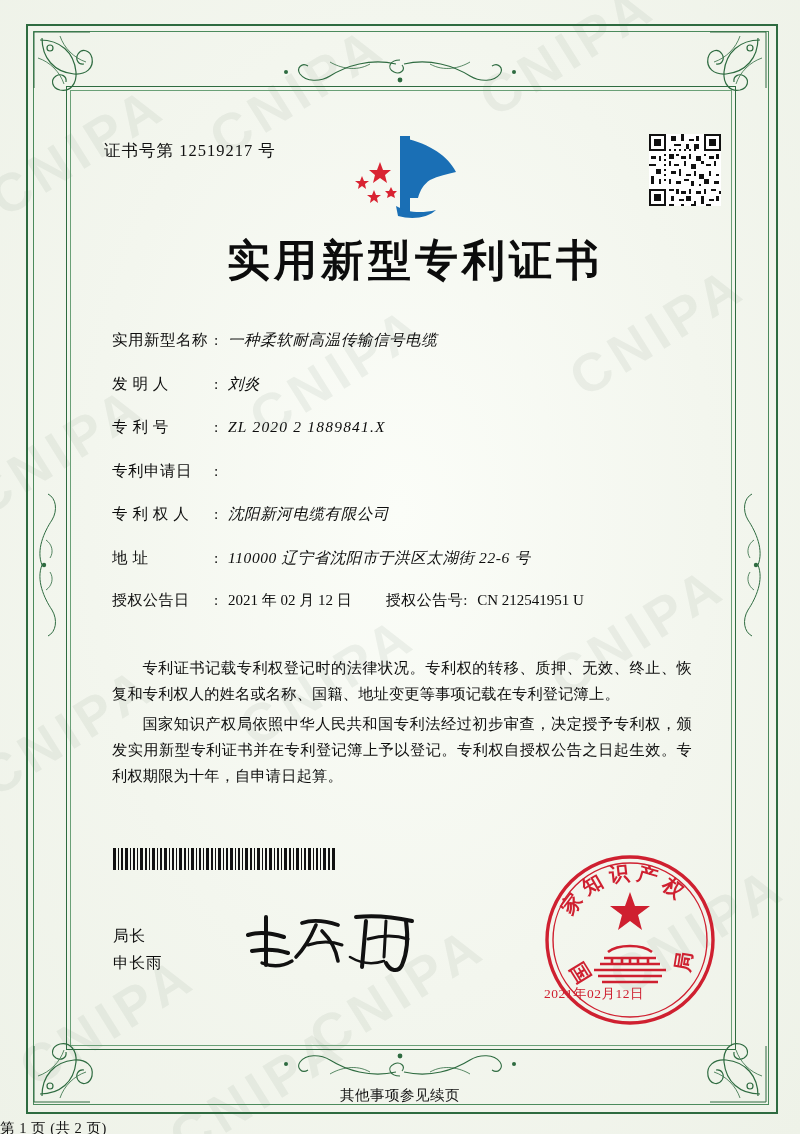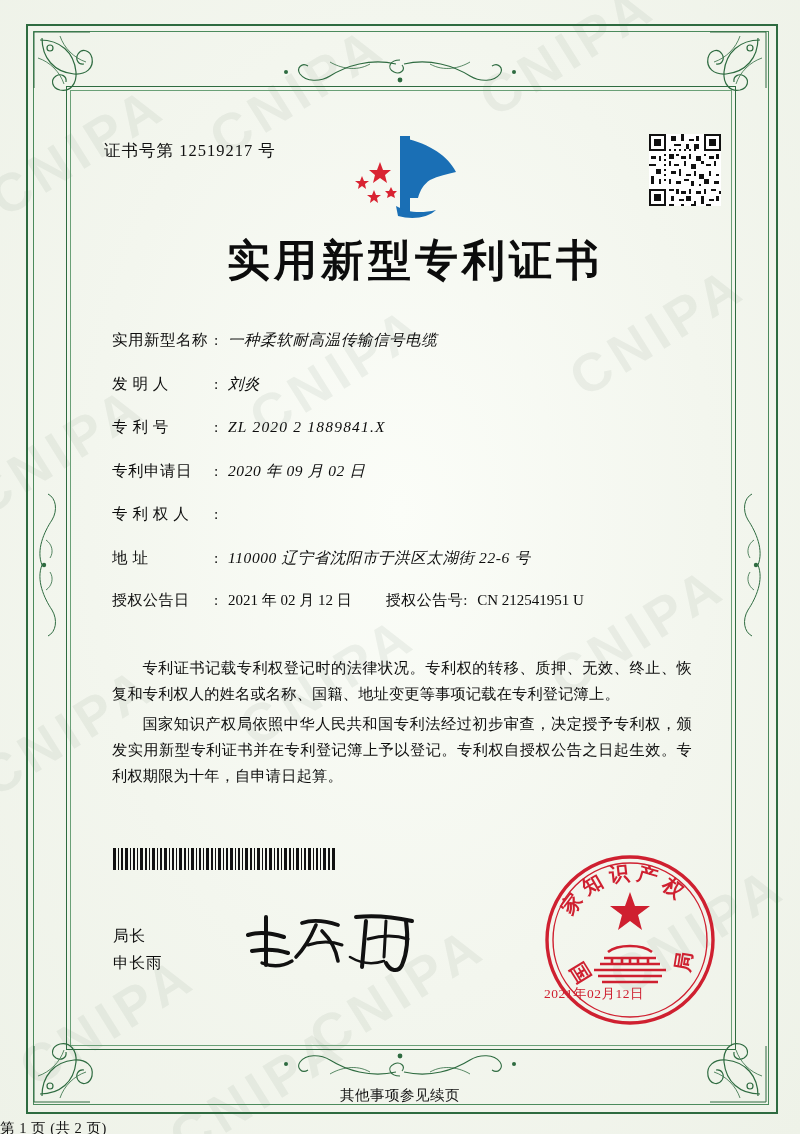--- a/index.html
+++ b/index.html
@@ -536,26 +536,26 @@
 
     <div class="field-row">
       <span class="f-label">专 利 号</span>
       <span class="f-colon">:</span>
       <span class="f-value f-value-mono">ZL 2020 2 1889841.X</span>
     </div>
 
     <div class="field-row">
       <span class="f-label">专利申请日</span>
       <span class="f-colon">:</span>
-      <span class="f-value">2020 年 09 月 02 日</span>
     </div>
 
     <div class="field-row">
       <span class="f-label">专 利 权 人</span>
       <span class="f-colon">:</span>
+      <span class="f-value">沈阳新河电缆有限公司</span>
     </div>
 
     <div class="field-row">
       <span class="f-label">地 址</span>
       <span class="f-colon">:</span>
       <span class="f-value">110000 辽宁省沈阳市于洪区太湖街 22-6 号</span>
     </div>
 
     <div class="row-inline">
       <span class="f-label" style="flex:0 0 102px;">授权公告日</span>

